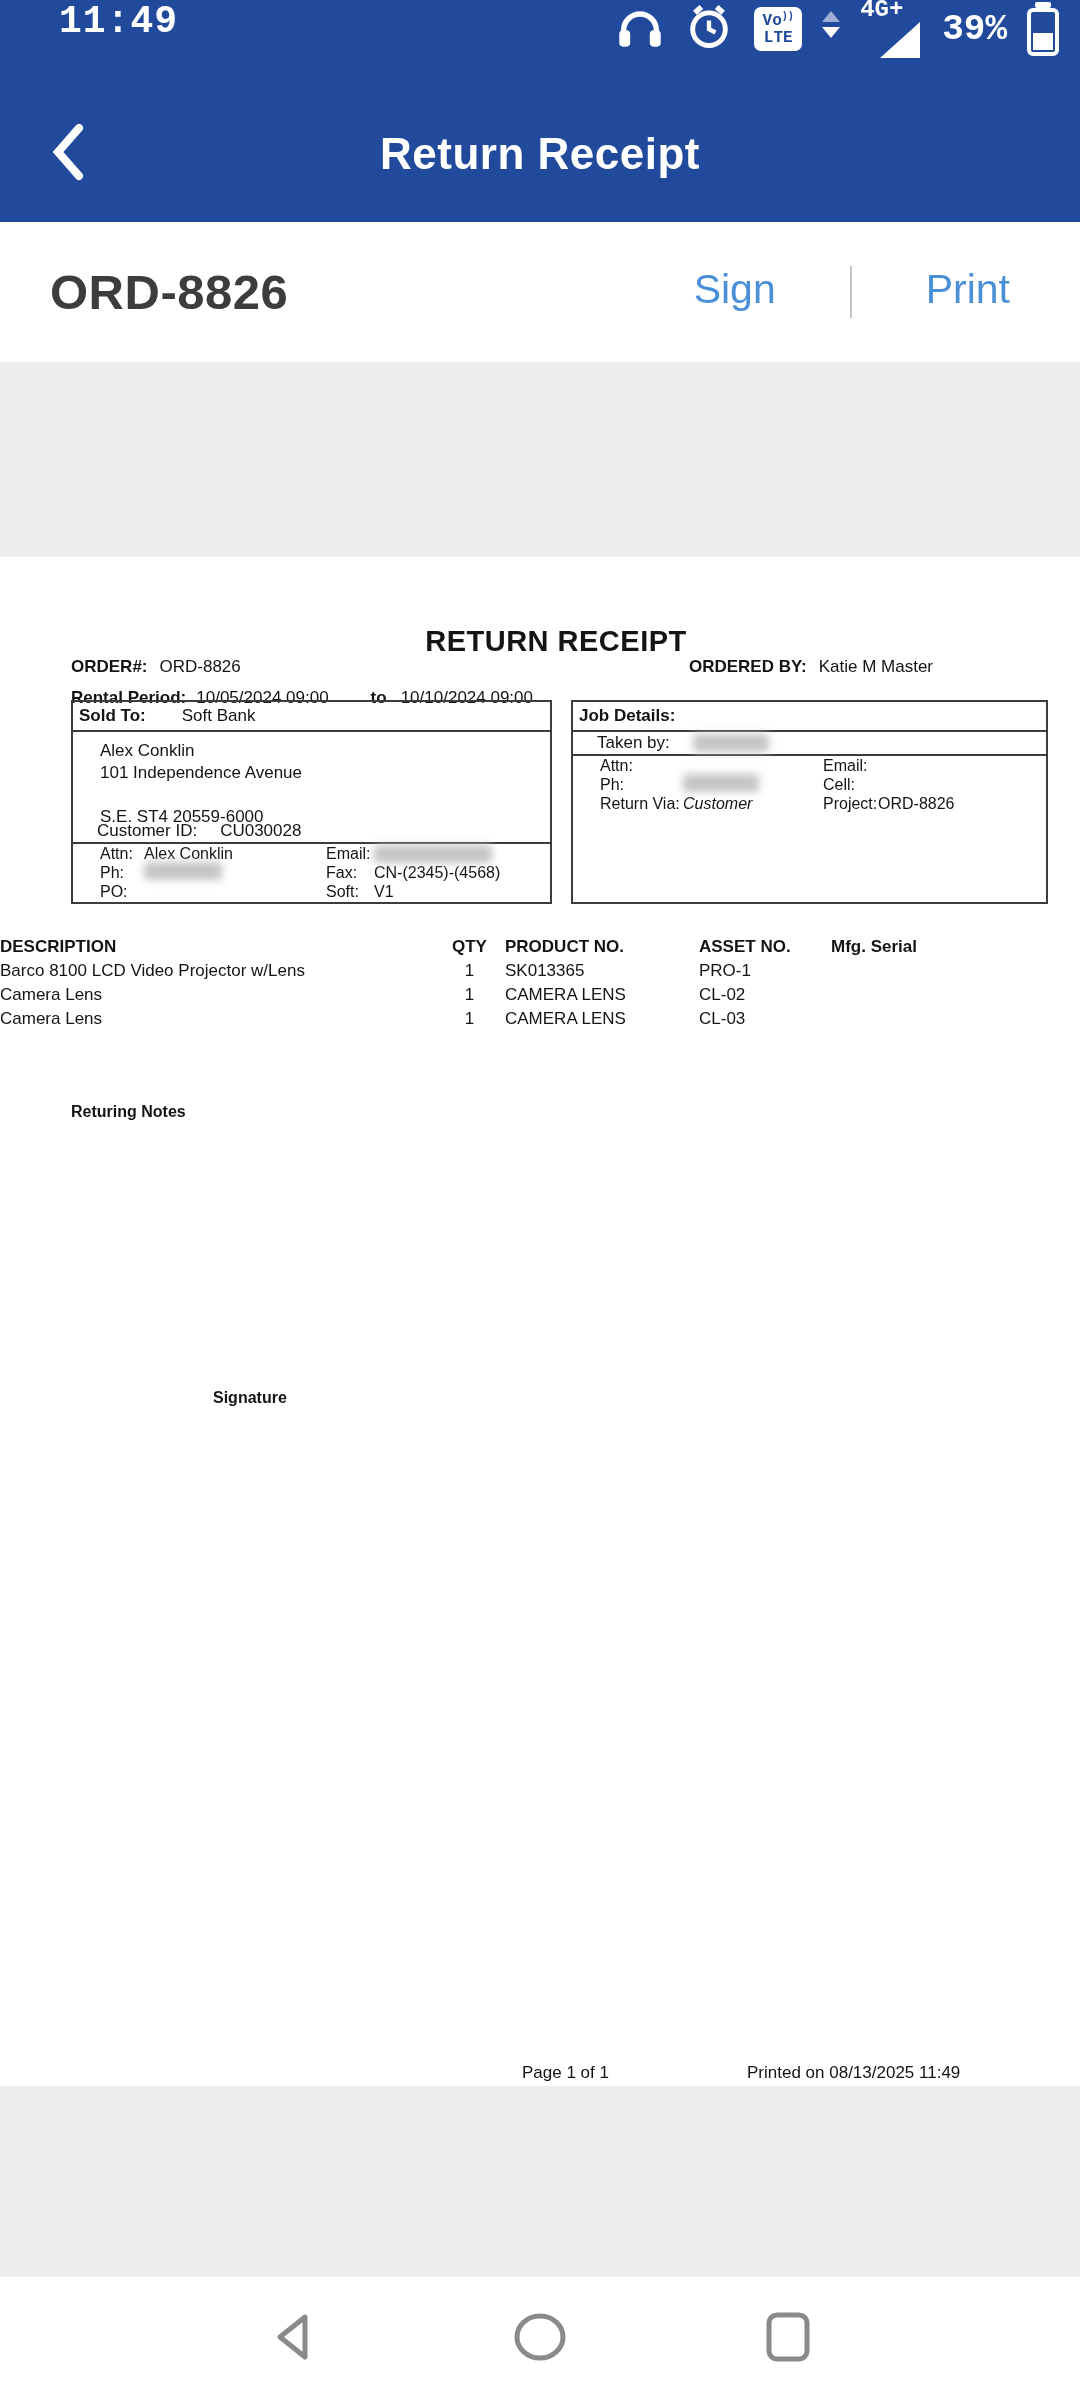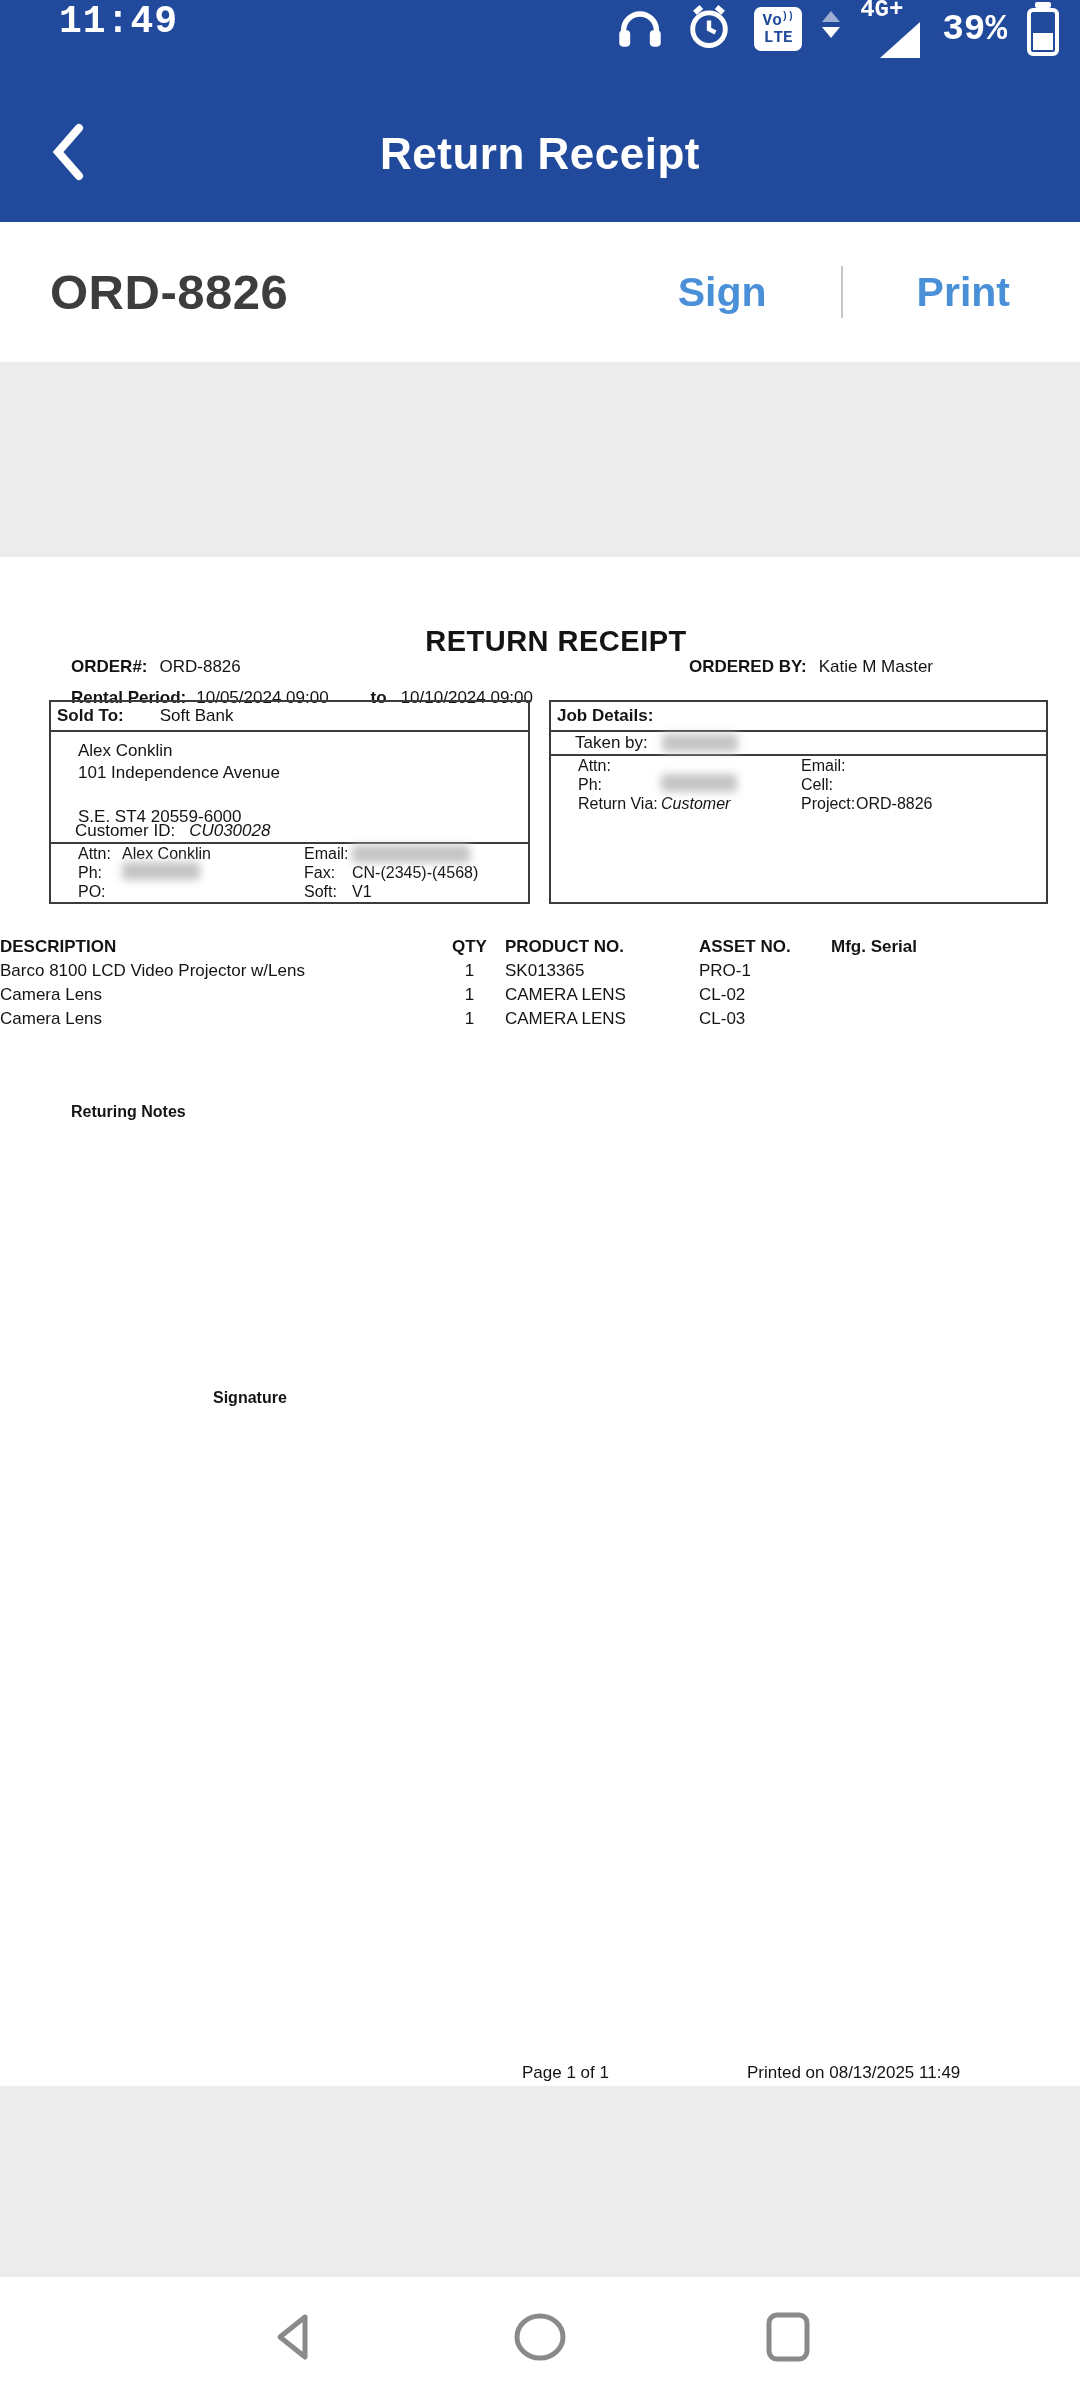--- a/index.html
+++ b/index.html
@@ -27,50 +27,50 @@
   .bat-fill { position:absolute; left:2px; right:2px; bottom:2px; height:42%; background:#fff; }
 
   
   .appbar { height:137px; background:#224a9c; position:relative; display:flex; align-items:center; justify-content:center; }
   .back-btn { position:absolute; left:40px; top:50%; transform:translateY(-50%); width:56px; height:64px; display:flex; align-items:center; justify-content:center; cursor:pointer; }
   .appbar-title { color:#fff; font-size:44px; font-weight:700; letter-spacing:.5px; }
 
   
   .actionrow { height:140px; background:#fff; display:flex; align-items:center; }
   .order-id { margin-left:50px; font-size:49px; font-weight:700; color:#3d3d3d; letter-spacing:.5px; }
-  .act-right { margin-left:auto; display:flex; align-items:center; margin-right:70px;font-weight:bold; }
+  .act-right { margin-left:auto; display:flex; margin-right:70px; }
   .link { color:#4a90d8; font-size:41px; cursor:pointer; }
   .vdiv { width:2px; height:52px; background:#c6c6c6; margin:0 74px; }
 
   .band { background:#ececec; }
   .band1 { height:195px; }
   .band2 { height:191px; }
 
   
   .doc { position:relative; height:1529px; background:#fff; color:#141414; font-size:17px; }
   .abs { position:absolute; }
   .b { font-weight:700; }
   .doc-title { top:68px; left:32px; right:0; text-align:center; font-size:29px; font-weight:700; letter-spacing:.5px; }
   .row-order { top:100px; left:71px; right:147px; display:flex; }
   .row-order .rgt { margin-left:auto; }
   .lblgap { margin-left:12px; }
   .row-rental { top:124px; left:71px; display:flex; align-items:baseline;margin-top:7px; }
   .row-rental .v1 { margin-left:10px; }
   .row-rental .tw { margin-left:42px; }
   .row-rental .v2 { margin-left:14px; }
 
-  .boxes { top:143px; left:49px; right:32px; display:flex; gap:19px; }
+  .boxes { top:143px; left:71px; right:32px; display:flex; gap:19px; }
   .box { border:2px solid #3c3c3c; height:204px; }
   .box-l { width:481px; }
   .box-r { flex:1; }
   .box-hdr { height:30px; border-bottom:2px solid #3c3c3c; display:flex; align-items:center; padding-left:6px; }
   .box-hdr .val { margin-left:36px; font-weight:400; }
   .box-body { padding:8px 0 0 27px; line-height:22px; height:88px; }
   .box-sub { height:24px; border-bottom:2px solid #3c3c3c; display:flex; align-items:center; padding-left:24px; }
-  .box-sub .val { margin-left:14px;font-style:italic; }
+  .box-sub .val { margin-left:23px; }
   .grid { font-size:16px; }
   .grow { display:flex; align-items:center; height:19px; padding-left:27px; }
   .box-l .c-l1{width:44px;} .box-l .c-v1{width:182px;} .box-l .c-l2{width:48px;} 
   .box-r .c-l1{width:83px;} .box-r .c-v1{width:140px;font-style:italic;} .box-r .c-l2{width:55px;}
   .blur { background:#c4c4c4; border-radius:4px; filter:blur(4px); height:18px; }
   .blur-a { width:118px; }
   .blur-b { width:78px; }
   .blur-c { width:76px; }
 
   .itable { top:378px; left:0; right:0; }

